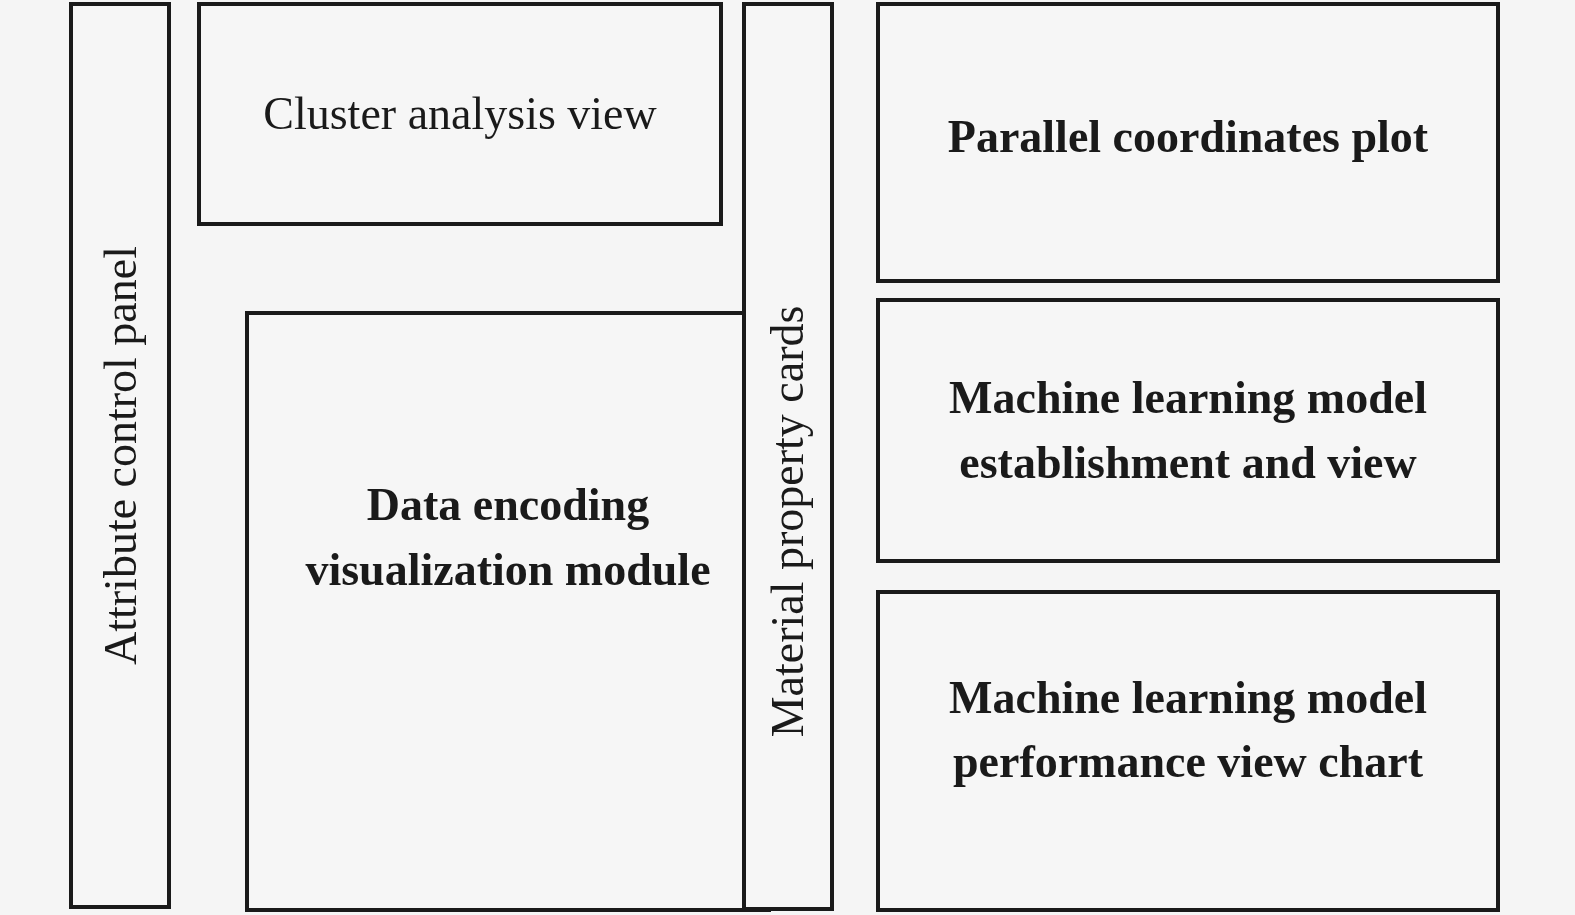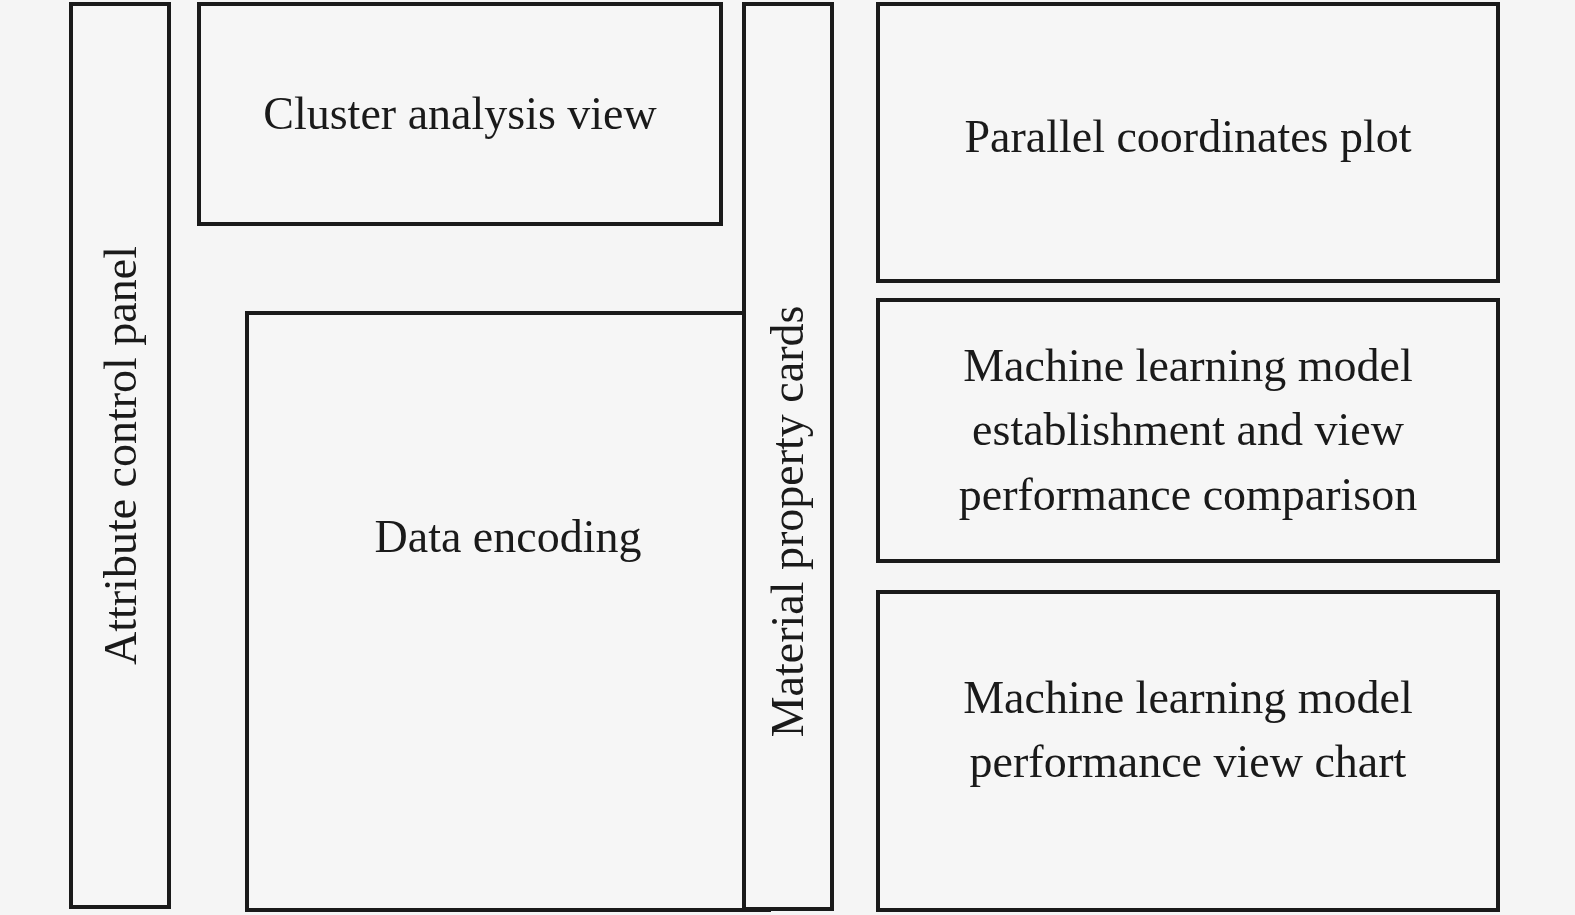--- a/index.html
+++ b/index.html
@@ -28,21 +28,21 @@
     display: flex;
     align-items: center;
     justify-content: center;
   }
   .label {
     font-size: 46px;
     line-height: 1.4;
     text-align: center;
     white-space: nowrap;
   }
-  .label .line { display: block; }
+  .label .line { display: block; font-weight: bold; }
   
   .vlabel {
     font-size: 46px;
     white-space: nowrap;
     transform: rotate(-90deg);
   }
   
   .attribute-panel   { left: 69px;  top: 2px;   width: 102px; height: 907px; }
   .cluster-box       { left: 197px; top: 2px;   width: 526px; height: 224px; }
   .data-encoding-box { left: 197px; top: 311px; width: 526px; height: 601px; margin-left: 48px; }
@@ -65,38 +65,38 @@
     <div class="vlabel">Attribute control panel</div>
   </div>
 
   <div class="box cluster-box">
     <div class="label">Cluster analysis view</div>
   </div>
 
   <div class="box data-encoding-box">
     <div class="label">
       <span class="line">Data encoding</span>
+      <span class="line">visualization module</span>
     </div>
   </div>
 
   <div class="box material-bar">
     <div class="vlabel">Material property cards</div>
   </div>
 
   <div class="box parallel-box">
     <div class="label">
       <span class="line">Parallel coordinates plot</span>
     </div>
   </div>
 
   <div class="box ml-model-box">
     <div class="label">
       <span class="line">Machine learning model</span>
       <span class="line">establishment and view</span>
-      <span class="line">performance comparison</span>
     </div>
   </div>
 
   <div class="box radar-box">
     <div class="label">
       <span class="line">Machine learning model</span>
       <span class="line">performance view chart</span>
     </div>
   </div>
 

